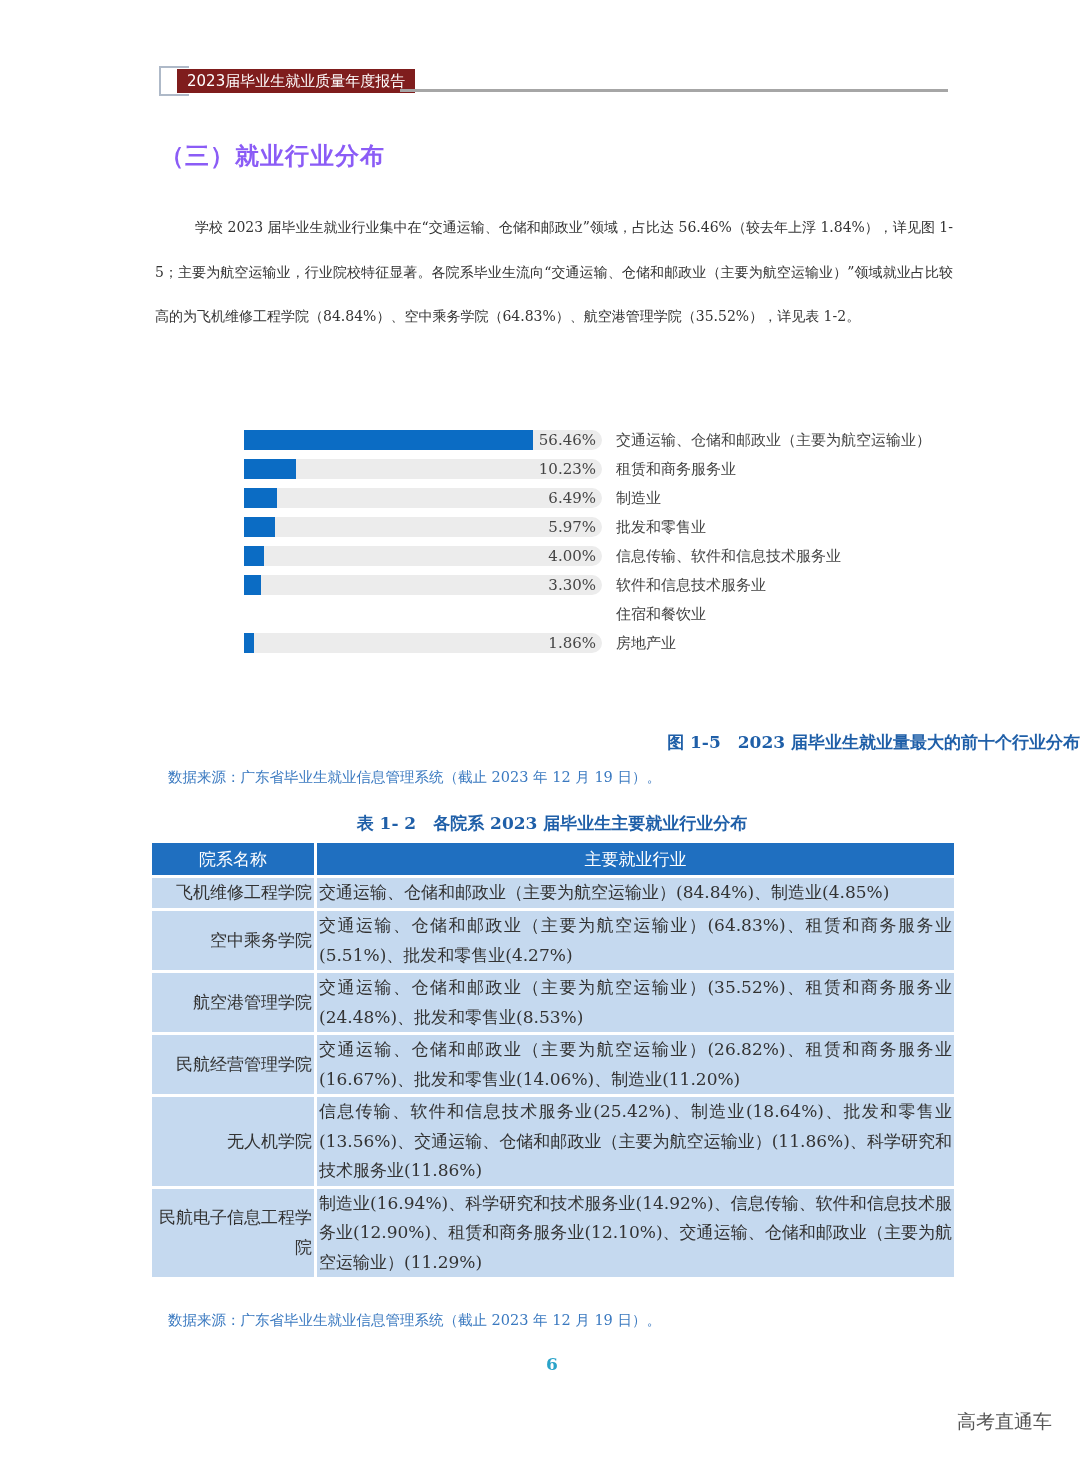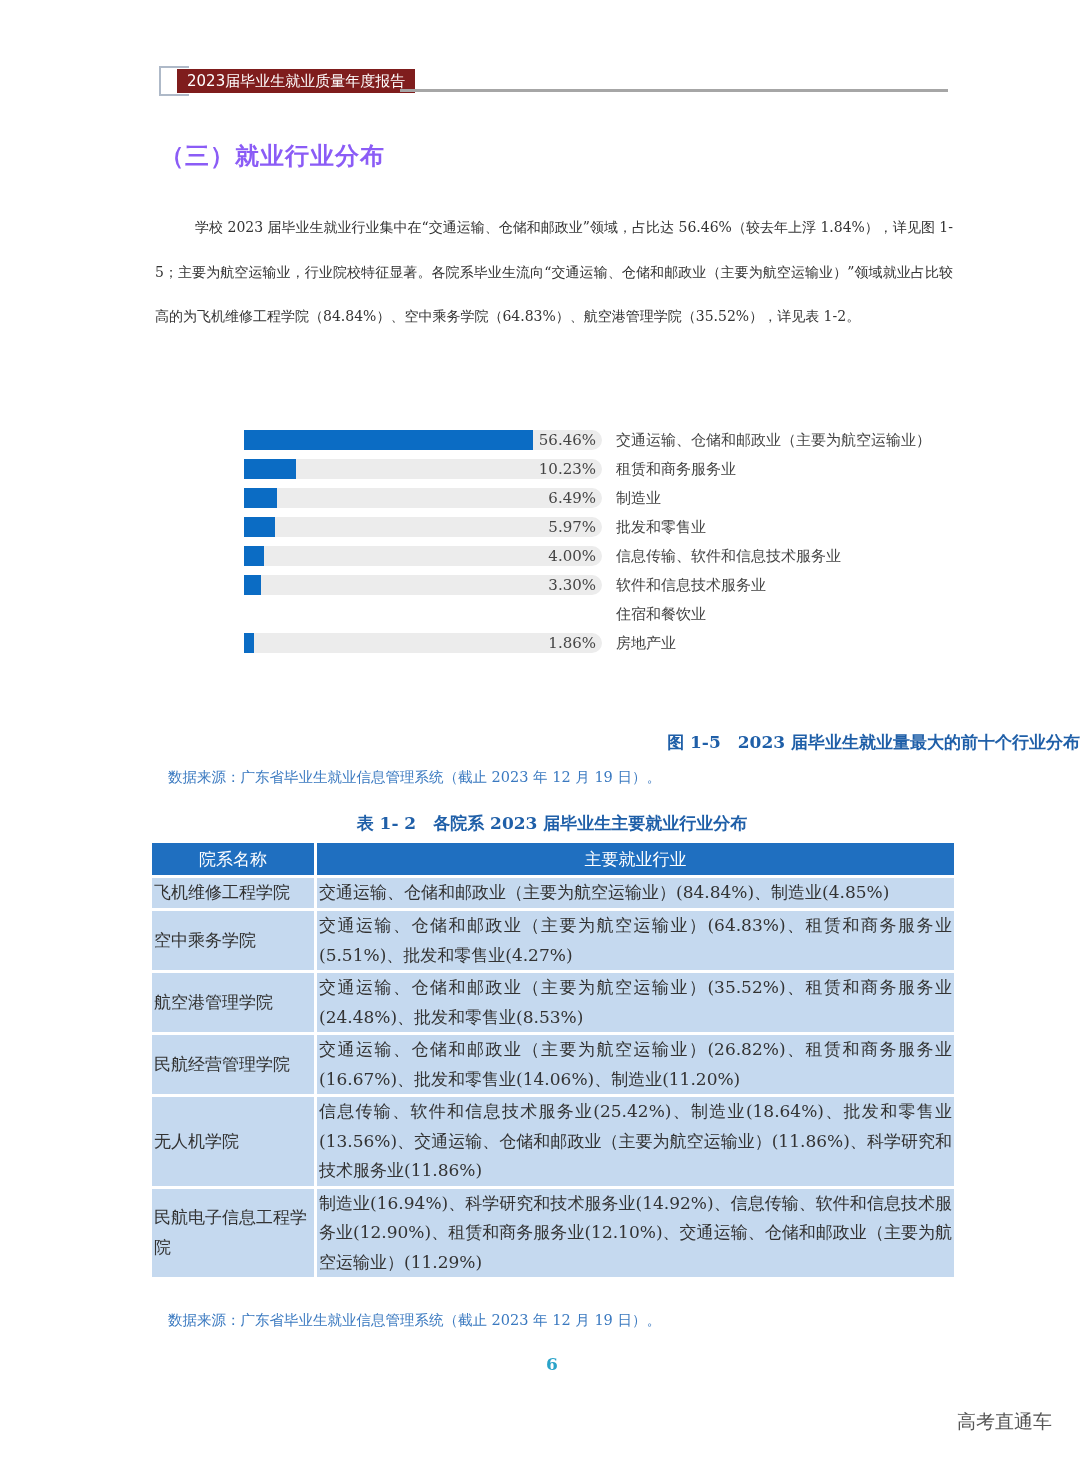--- a/index.html
+++ b/index.html
@@ -26,21 +26,21 @@
   .fig-caption { position: absolute; left: 0; width: 1080px; top: 731px; text-align: right;
                  font-weight: bold; font-size: 17px; color: #1f5fa8; }
   .source { position: absolute; left: 168px; font-size: 14.5px; color: #3a79c0; }
   .tbl-caption { position: absolute; left: 0; width: 1104px; top: 812px; text-align: center;
                  font-weight: bold; font-size: 17px; color: #1f5fa8; }
   table.tbl { position: absolute; left: 149px; top: 840px; width: 808px; border-collapse: collapse; }
   .tbl th { background: #1f6fc0; color: #fff; font-family: "DejaVu Sans", sans-serif; font-weight: normal;
             font-size: 17px; height: 32px; border: 3px solid #fff; padding: 0; }
   .tbl td { background: #c5d9ef; font-size: 17px; line-height: 29.5px; color: #333;
             border: 3px solid #fff; padding: 0 2px; vertical-align: middle; }
-  .tbl td.dept { width: 158px; text-align: left; }
+  .tbl td.dept { width: 158px; text-align: right; }
   .tbl td.ind { text-align: justify; }
   .page-num { position: absolute; left: 0; width: 1104px; top: 1354px; text-align: center;
               font-weight: bold; font-size: 17px; color: #2aa3c9; }
   .watermark { position: absolute; right: 28px; top: 1409px; font-family: "DejaVu Sans", sans-serif;
                font-size: 19px; color: #555; margin-left: 38px; }
 </style>
 </head>
 <body>
 
 <div>

